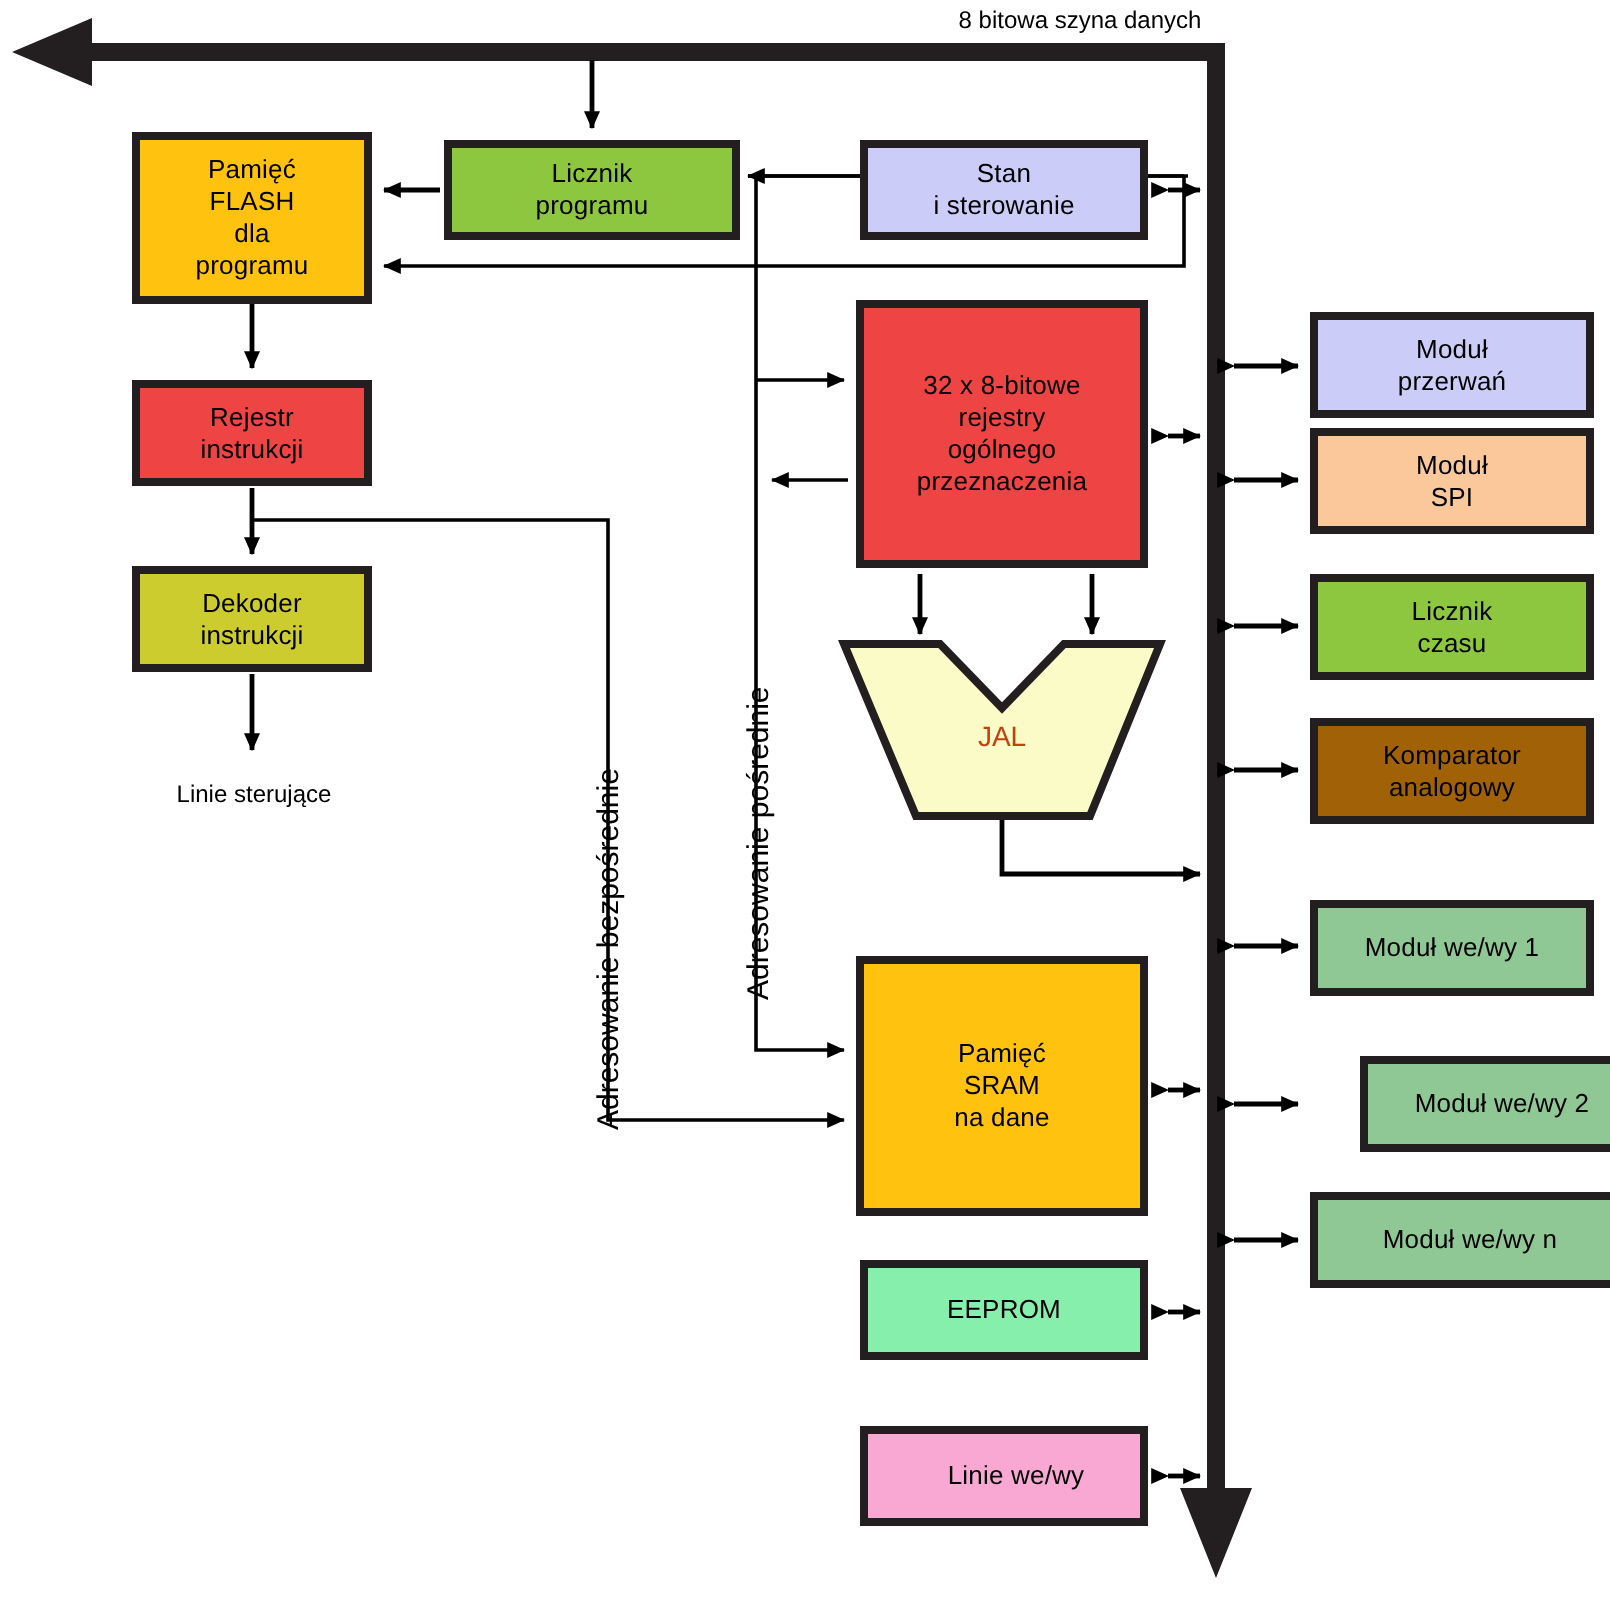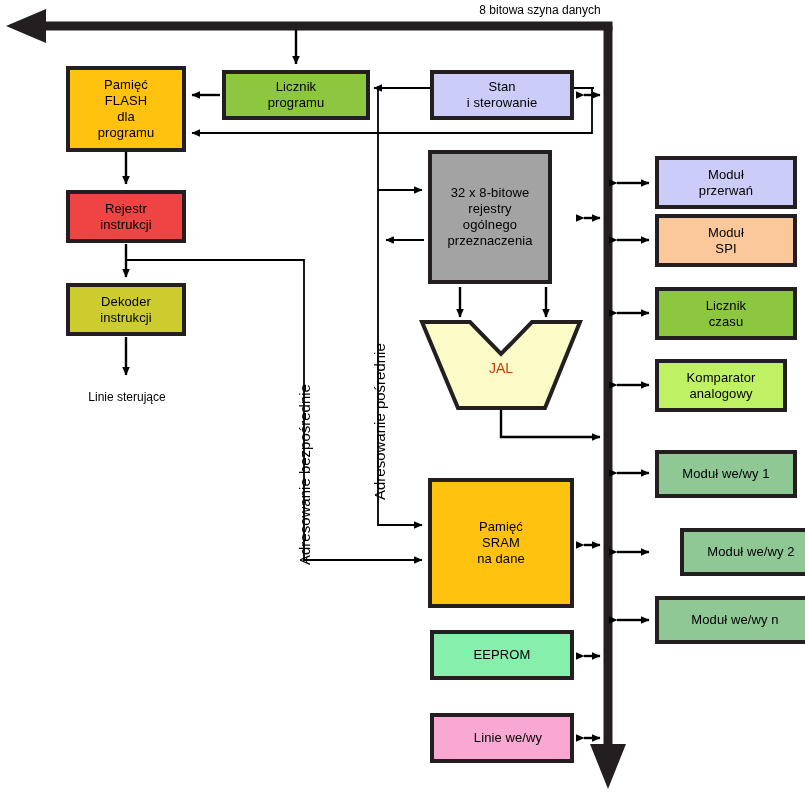--- a/index.html
+++ b/index.html
@@ -155,21 +155,21 @@
 instrukcji</div>
 
   <div class="box" style="left:66px; top:283px; width:120px; height:53px; background:#cccc2e;">Dekoder
 instrukcji</div>
 
   <div class="plain-label" style="left:56px; top:390px; width:142px;">Linie sterujące</div>
 
   <div class="box" style="left:430px; top:70px; width:144px; height:50px; background:#ccccf8;">Stan
 i sterowanie</div>
 
-  <div class="box" style="left:428px; top:150px; width:124px; height:134px; background:#a3a3a3;">32 x 8-bitowe
+  <div class="box" style="left:428px; top:150px; width:146px; height:134px; background:#ef4444;">32 x 8-bitowe
 rejestry
 ogólnego
 przeznaczenia</div>
 
   <div class="jal-wrap" style="left:422px; top:322px; width:158px; height:86px;">
     <div class="jal-text" style="top:38px;">JAL</div>
   </div>
 
   <div class="box" style="left:428px; top:478px; width:146px; height:130px; background:#ffc20e;">Pamięć
 SRAM
@@ -181,21 +181,21 @@
 
   <div class="box" style="left:655px; top:156px; width:142px; height:53px; background:#ccccf8;">Moduł
 przerwań</div>
 
   <div class="box" style="left:655px; top:214px; width:142px; height:53px; background:#fac89b;">Moduł
 SPI</div>
 
   <div class="box" style="left:655px; top:287px; width:142px; height:53px; background:#8dc63f;">Licznik
 czasu</div>
 
-  <div class="box" style="left:655px; top:359px; width:132px; height:53px; background:#bef264;">Komparator
+  <div class="box" style="left:655px; top:359px; width:142px; height:53px; background:#a16207;">Komparator
 analogowy</div>
 
   <div class="box" style="left:655px; top:450px; width:142px; height:48px; background:#8fc894;">Moduł we/wy 1</div>
 
   <div class="box" style="left:655px; top:528px; width:142px; height:48px; background:#8fc894;margin-left:25px;">Moduł we/wy 2</div>
 
   <div class="box" style="left:655px; top:596px; width:160px; height:48px; background:#8fc894;">Moduł we/wy n</div>
 
   <div class="vlabel" style="left:296px; top:565px;">Adresowanie bezpośrednie</div>
 

